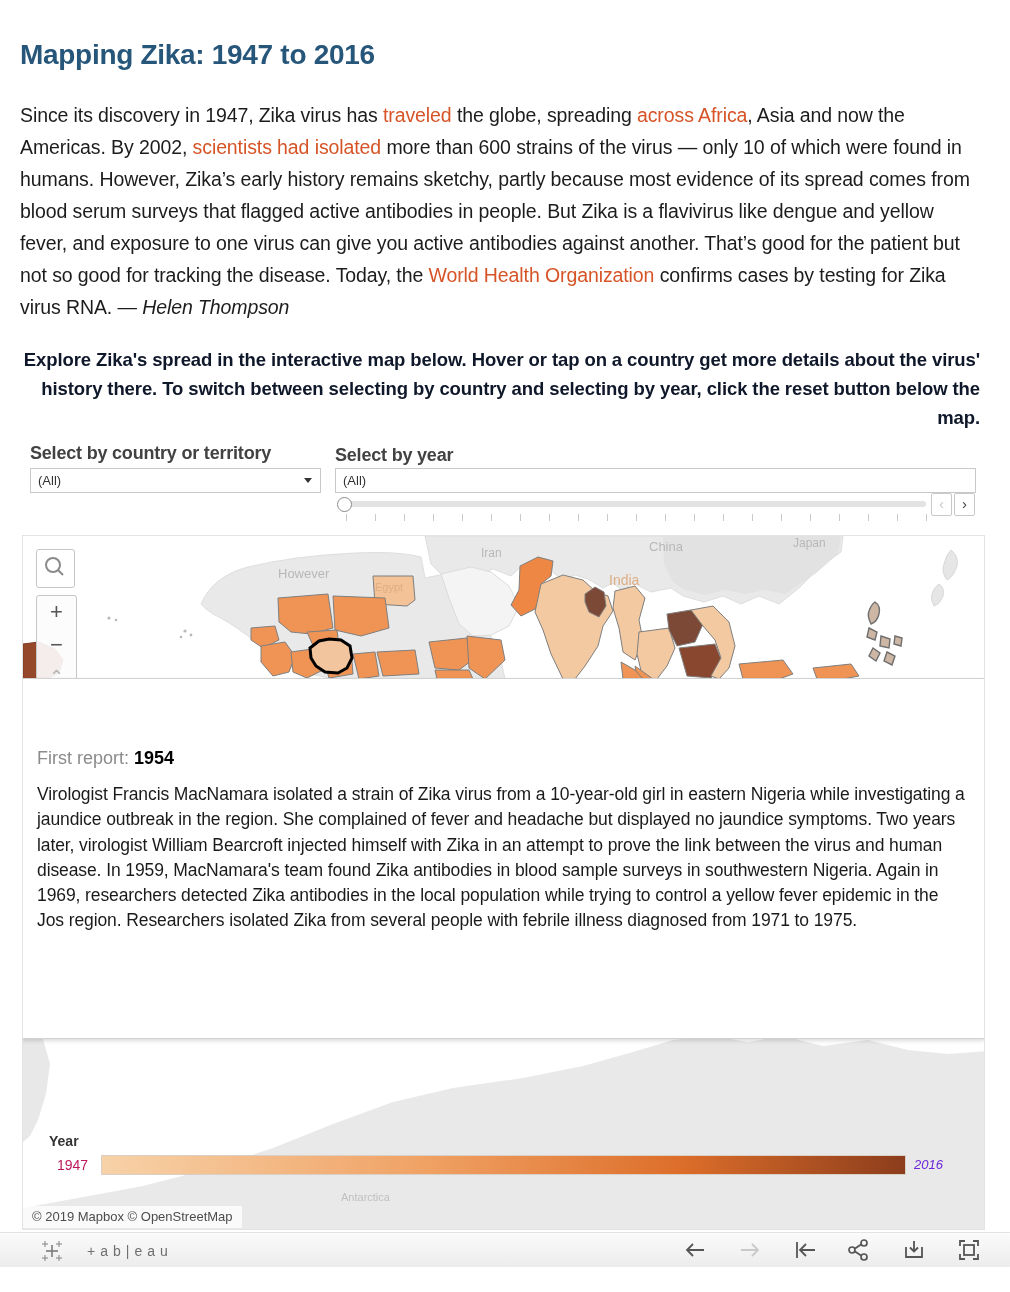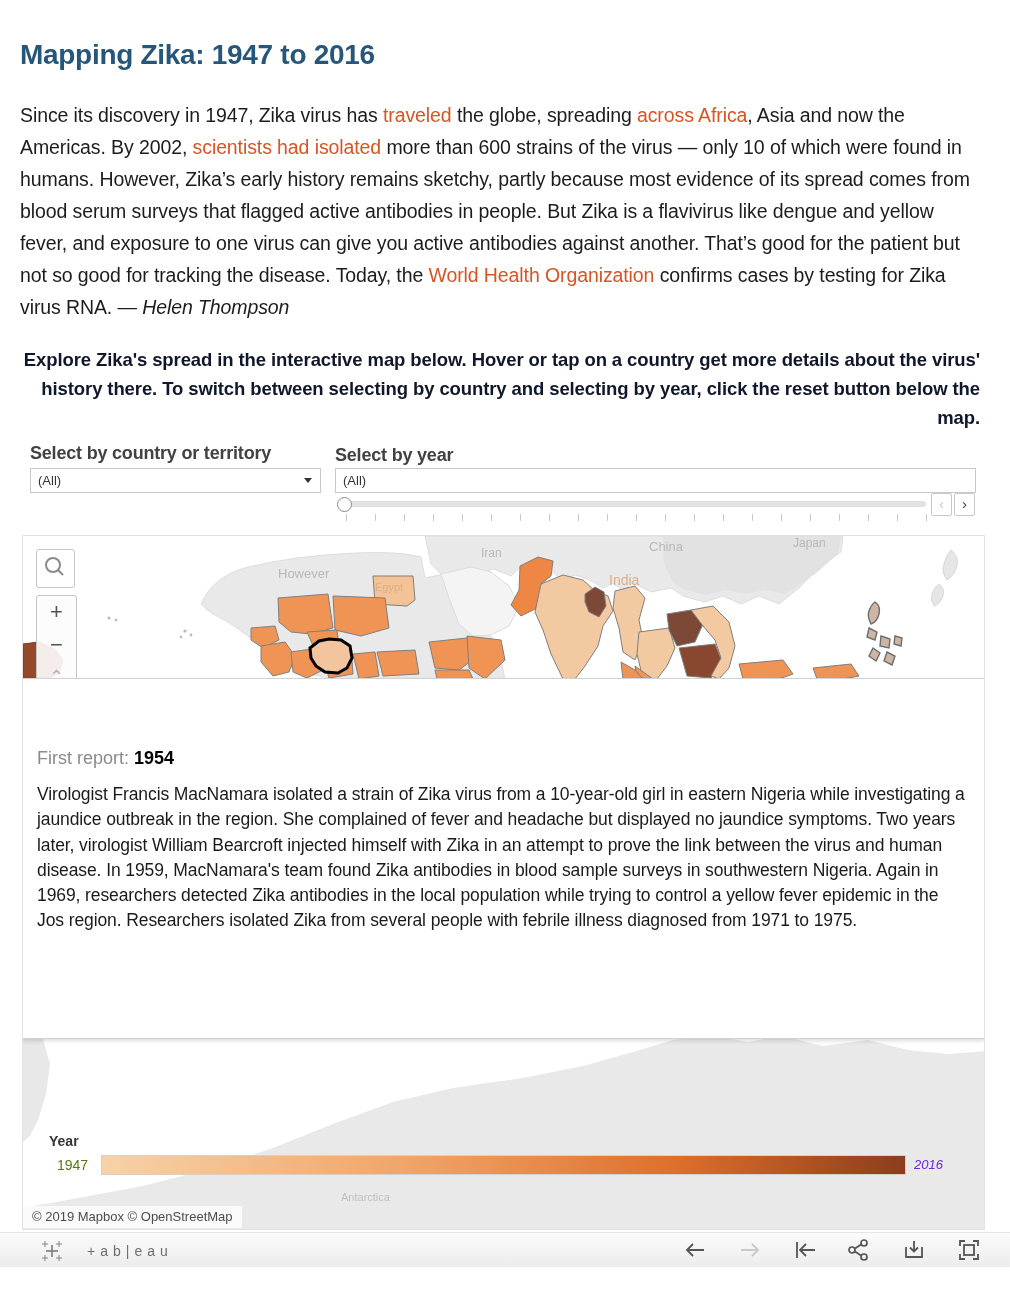--- a/index.html
+++ b/index.html
@@ -33,21 +33,21 @@
   .map{left:22px;top:535px;width:963px;height:695px;border:1px solid #e3e3e3;box-sizing:border-box;background:#fff;overflow:hidden;}
   .map svg{position:absolute;left:0;top:0;}
   .map-label{position:absolute;color:#b8b8b8;font-size:13px;pointer-events:none;}
   .search-btn{left:13px;top:13px;width:37px;height:37px;background:#fff;border:1px solid #c6c6c6;border-radius:3px;cursor:pointer;}
   .zoom-panel{left:13px;top:59px;width:39px;height:96px;background:rgba(252,252,252,0.92);border:1px solid #c6c6c6;border-radius:3px;}
   .zoom-item{width:100%;height:33px;text-align:center;font-size:22px;color:#555;line-height:31px;cursor:pointer;}
   .zoom-item.chev{color:#b5b5b5;font-size:18px;}
   .attribution{left:0px;bottom:1px;background:rgba(255,255,255,0.78);padding:3px 9px 4px 9px;font-size:13px;color:#4c4c4c;}
   
   .legend-title{left:26px;top:597px;font-size:14px;font-weight:bold;color:#333;}
-  .legend-min{left:34px;top:621px;font-size:14px;color:#4d7c0f;}
+  .legend-min{left:34px;top:621px;font-size:14px;color:#be185d;}
   .legend-bar{left:78px;top:619px;width:805px;height:20px;border:1px solid #d8cfc6;box-sizing:border-box;}
   .legend-max{left:891px;top:621px;font-size:13px;color:#6d28d9;font-style:italic;}
   .antarctica-label{left:318px;top:655px;font-size:11px;color:#c0c0c0;}
   
   .tooltip{left:-1px;top:142px;width:963px;height:361px;background:#fff;border:1px solid #d2d2d2;box-sizing:border-box;box-shadow:0 2px 4px rgba(0,0,0,0.14);}
   .tt-row1{left:14px;top:18px;font-size:26px;color:#8b8b8b;}
   .tt-row1 strong{color:#000;font-weight:bold;}
   .tt-row2{left:14px;top:69px;font-size:18px;color:#8b8b8b;}
   .tt-row2 strong{color:#000;font-weight:bold;}
   .tt-body{left:14px;top:103px;width:932px;font-size:17.5px;line-height:25.3px;color:#1a1a1a;letter-spacing:-0.1px;}

